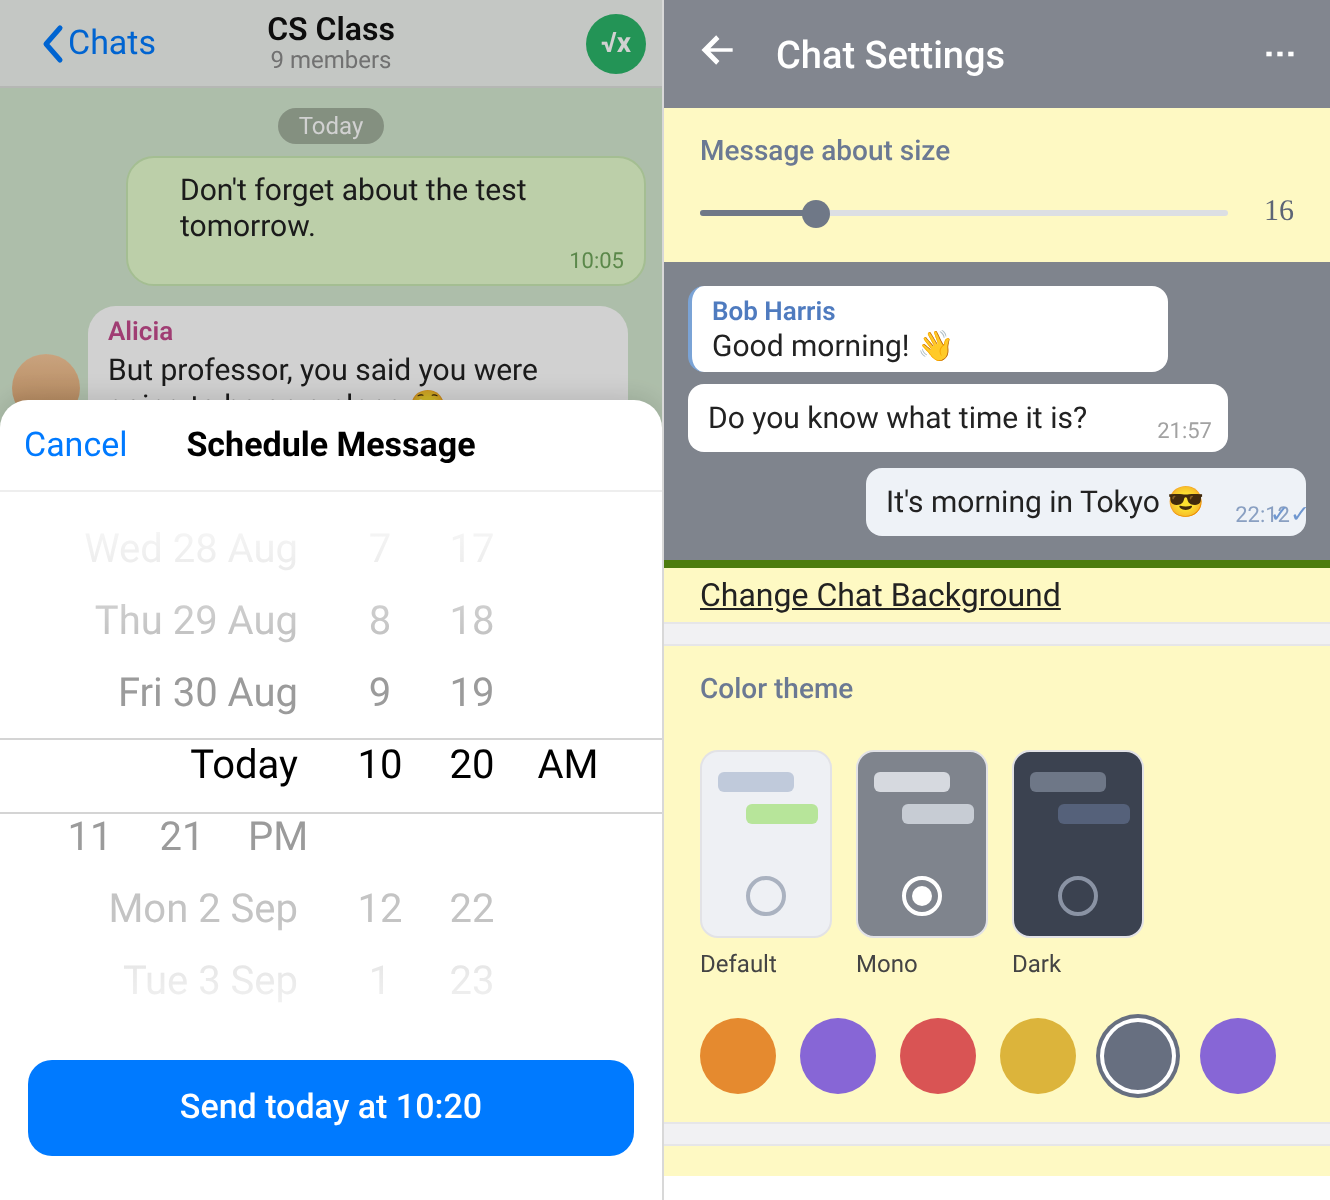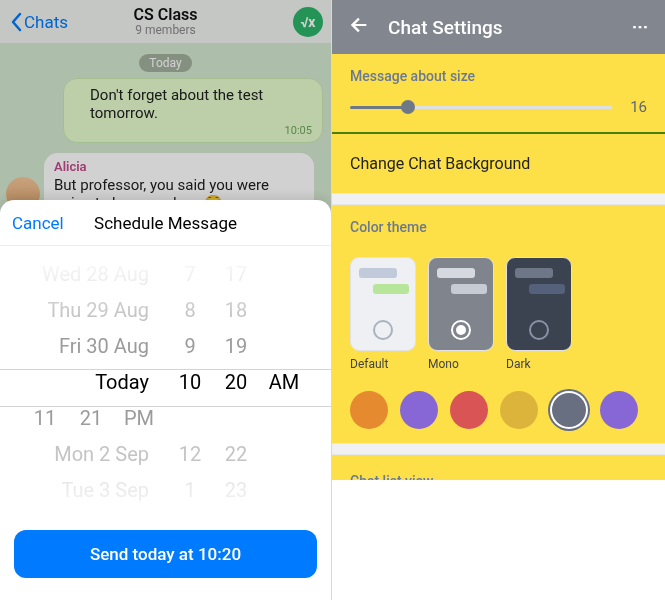--- a/index.html
+++ b/index.html
@@ -27,21 +27,21 @@
     position: relative;
     height: 44px;
     display: flex;
     align-items: center;
     justify-content: center;
     border-bottom: 1px solid rgba(0,0,0,0.08);
     background: rgba(245,245,245,0.82);
     backdrop-filter: blur(2px);
   }
   .chat-back {
-    position: absolute; left: 10px; top: 0; bottom:0;
+    position: absolute; left: 20px; top: 0; bottom:0;
     display:flex; align-items:center;
     color: #007aff; font-size: 17px;
   }
   .chat-back svg { margin-right: 2px; }
   .chat-title { text-align:center; line-height:1.1; }
   .chat-title .t { font-weight:600; font-size:16px; color:#111;text-align:right; }
   .chat-title .s { font-size:12px; color:#8a8a8a; }
   .chat-ico {
     position:absolute; right:8px; top:7px;
     width:30px; height:30px; border-radius:50%;
@@ -98,21 +98,21 @@
     display:flex; flex-direction:column;
   }
   .sheet-hdr {
     height:46px; display:flex; align-items:center; justify-content:center;
     border-bottom:1px solid #eee; position:relative;
   }
   .sheet-cancel {
     position:absolute; left:12px; top:0; bottom:0; display:flex; align-items:center;
     color:#007aff; font-size:17px;
   }
-  .sheet-title { font-weight:400; font-size:17px; color:#000; }
+  .sheet-title { font-weight:700; font-size:17px; color:#000; }
   .picker { flex:1; position:relative; overflow:hidden; }
   .picker::before {
     content:""; position:absolute; left:0; right:0;
     top:50%; transform:translateY(-50%);
     height:36px;
     border-top:1px solid #d4d4d4;
     border-bottom:1px solid #d4d4d4;
     pointer-events:none;
   }
   .picker .fade-top, .picker .fade-bot {
@@ -139,35 +139,35 @@
     background:#007aff;
     color:#fff;
     border-radius:12px;
     height:48px;
     display:flex; align-items:center; justify-content:center;
     font-size:17px; font-weight:500;
   }
 
   
   .right {
-    width: 333px; height:480px;
-    background:#fde047;
+    width: 333px; height:588px;
+    background:#fef9c3;
     overflow:hidden;
     position:relative;
   }
   .r-hdr {
     height:54px; background:#82868f; color:#fff;
     display:flex; align-items:center; padding:0 8px;
   }
   .r-hdr .back { padding:6px 8px; }
   .r-hdr .ttl { font-size:19px; font-weight:500; margin-left:10px; flex:1; }
   .r-hdr .more { padding:6px 8px; letter-spacing:1px; transform:rotate(90deg); font-weight:700;}
   .r-sec { padding:14px 18px 16px; }
   .r-sec-title { color:#6b7993; font-size:14px; font-weight:500; margin-bottom:14px;}
-  .slider-row { display:flex; align-items:center; }
+  .slider-row { display:flex; align-items:center;font-family:Liberation Serif, serif; }
   .track {
     flex:1; height:3px; background:#dcdfe3; border-radius:2px; position:relative;
   }
   .track .fill {
     position:absolute; left:0; top:0; bottom:0; width:22%;
     background:#6f7887; border-radius:2px;
   }
   .track .thumb {
     position:absolute; left:22%; top:50%; transform:translate(-50%,-50%);
     width:14px; height:14px; border-radius:50%; background:#6f7887;
@@ -189,21 +189,21 @@
   }
   .p-bubble-in2 .ts { position:absolute; right:8px; bottom:4px; font-size:11px; color:#a2a2a2;}
   .p-bubble-out {
     margin-left:auto; margin-top:8px;
     background:#eef2f7; border-radius:8px;
     padding:8px 36px 8px 10px; font-size:15px; color:#222;
     max-width:220px; position:relative;
   }
   .p-bubble-out .ts { position:absolute; right:8px; bottom:4px; font-size:11px; color:#8aa0c2;}
   .r-row {
-    padding:20px 18px; font-size:16px; color:#222; border-top:2px solid #4d7c0f;
+    padding:4px 18px; font-size:16px; color:#222; border-top:4px solid #4d7c0f;text-decoration:underline;
   }
   .r-divider { height:12px; background:#f1f1f3; border-top:1px solid #e6e6e8; border-bottom:1px solid #e6e6e8;}
   .themes {
     display:flex; overflow-x:auto; padding:0 18px 4px; gap:12px;
   }
   .theme {
     width:66px; flex:0 0 66px; text-align:left;
   }
   .theme .card {
     height:94px; border-radius:9px; position:relative;
@@ -336,20 +336,35 @@
     <div class="r-sec-title">Message about size</div>
     <div class="slider-row">
       <div class="track">
         <div class="fill"></div>
           <div class="thumb"></div>
       </div>
       <div class="slider-val">16</div>
     </div>
   </div>
 
+  <div class="preview">
+    <div class="p-bubble-in">
+      <span class="nm">Bob Harris</span>
+      <span>Good morning! 👋</span>
+    </div>
+    <div class="p-bubble-in2">
+      <span>Do you know what time it is?</span>
+      <span class="ts">21:57</span>
+    </div>
+    <div class="p-bubble-out">
+      <span>It's morning in Tokyo 😎</span>
+      <span class="ts">22:12</span>
+      <span style="position:absolute;right:-2px;bottom:4px;color:#6f97d0;font-size:12px;">✓✓</span>
+    </div>
+  </div>
 
   <div class="r-row">Change Chat Background</div>
   <div class="r-divider"></div>
 
   <div class="r-sec" style="padding-bottom:8px;">
     <div class="r-sec-title">Color theme</div>
   </div>
   <div class="themes" id="themes">
     <div class="theme">
       <div class="card" style="background:#eef0f4">

